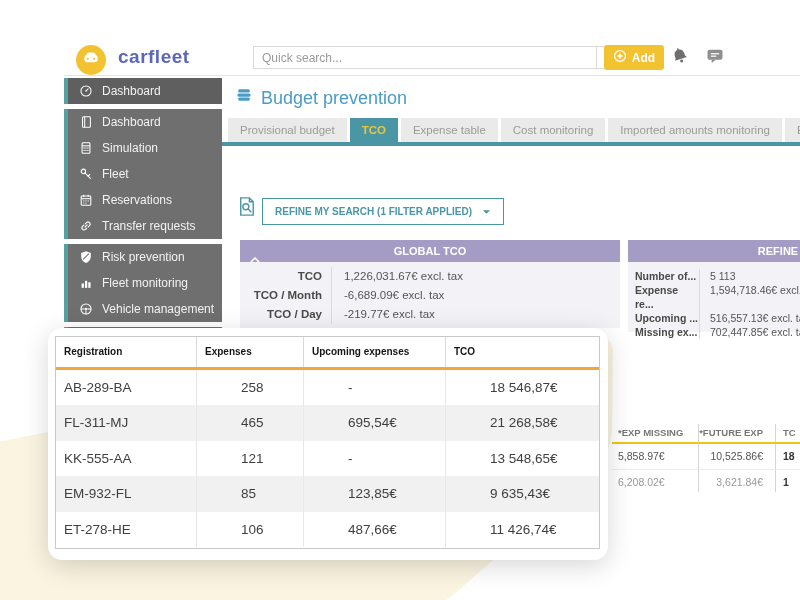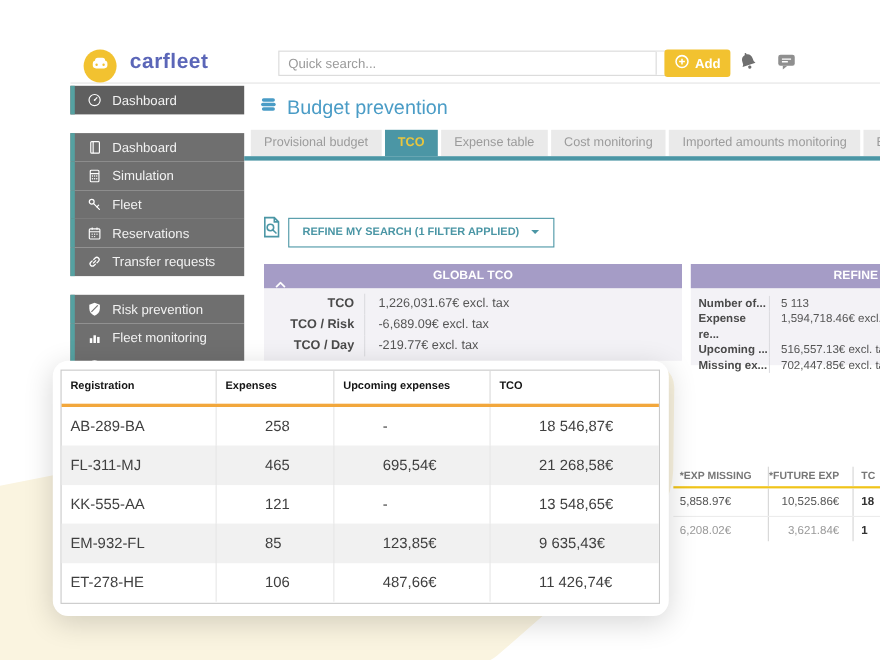--- a/index.html
+++ b/index.html
@@ -22,21 +22,21 @@
              justify-content:center;cursor:pointer;background:#fff;}
   .addbtn{position:absolute;left:540px;top:5px;width:60px;height:25px;background:#f2c230;
           border-radius:3px;display:flex;align-items:center;justify-content:center;gap:5px;
           color:#fff;font-size:12px;font-weight:bold;cursor:pointer;}
   .iconbtn{position:absolute;top:7px;width:24px;height:22px;display:flex;align-items:center;
            justify-content:center;cursor:pointer;}
   .bellbtn{left:604px;} .chatbtn{left:639px;}
 
   
   .sidebar{position:absolute;left:64px;top:78px;width:158px;z-index:1;}
-  .sgroup{margin-bottom:17px;}
+  .sgroup{margin-bottom:5px;}
   .sitem{height:26px;display:flex;align-items:center;gap:9px;padding-left:11px;
          background:#6f6f6f;border-left:4px solid #55a1a1;color:#f2f2f2;font-size:12px;
          cursor:pointer;box-sizing:border-box;}
   .sgroup.first .sitem{background:#5f5f5f;}
   .sitem .ic{width:14px;height:14px;display:flex;}
   .stub{height:10px;background:#6f6f6f;border-left:4px solid #55a1a1;}
 
   
   .main{position:absolute;left:222px;top:75px;right:0;bottom:0;z-index:1;}
   .ptitle{position:absolute;left:13px;top:12px;display:flex;align-items:center;gap:8px;
@@ -330,21 +330,21 @@
             </svg>
         </span>
         <span>GLOBAL TCO</span>
       </div>
       <div class="pbody">
         <div class="prow">
           <div class="plabel">TCO</div>
           <div class="pvalue">1,226,031.67€ excl. tax</div>
         </div>
         <div class="prow">
-          <div class="plabel">TCO / Risk</div>
+          <div class="plabel">TCO / Month</div>
           <div class="pvalue">-6,689.09€ excl. tax</div>
         </div>
         <div class="prow">
           <div class="plabel">TCO / Day</div>
           <div class="pvalue">-219.77€ excl. tax</div>
         </div>
       </div>
     </div>
 
     <div class="panel dpanel">

